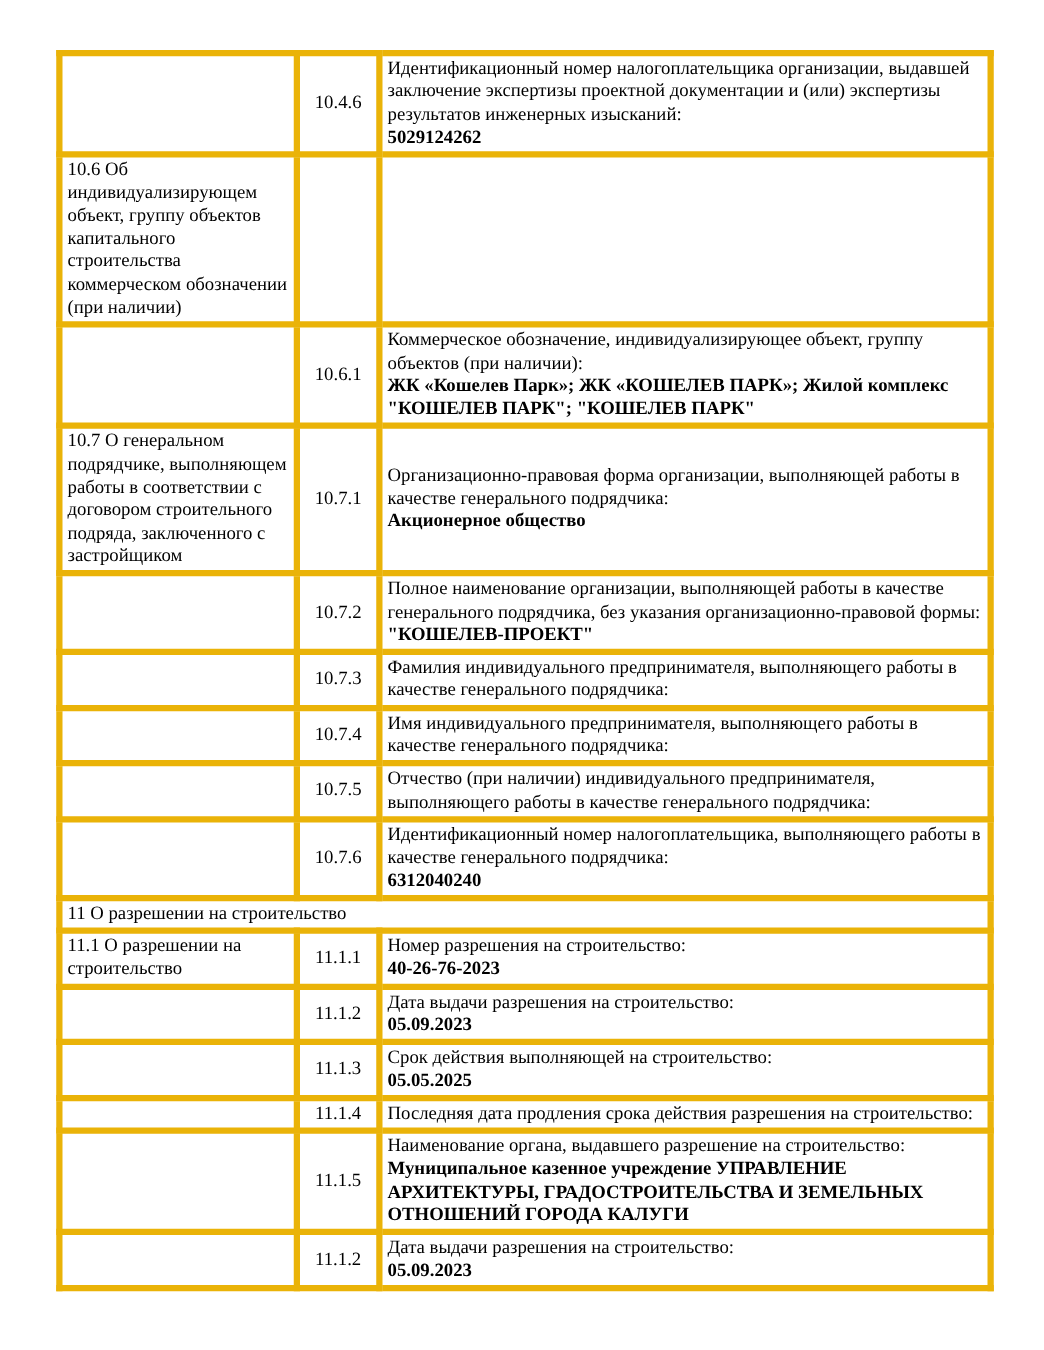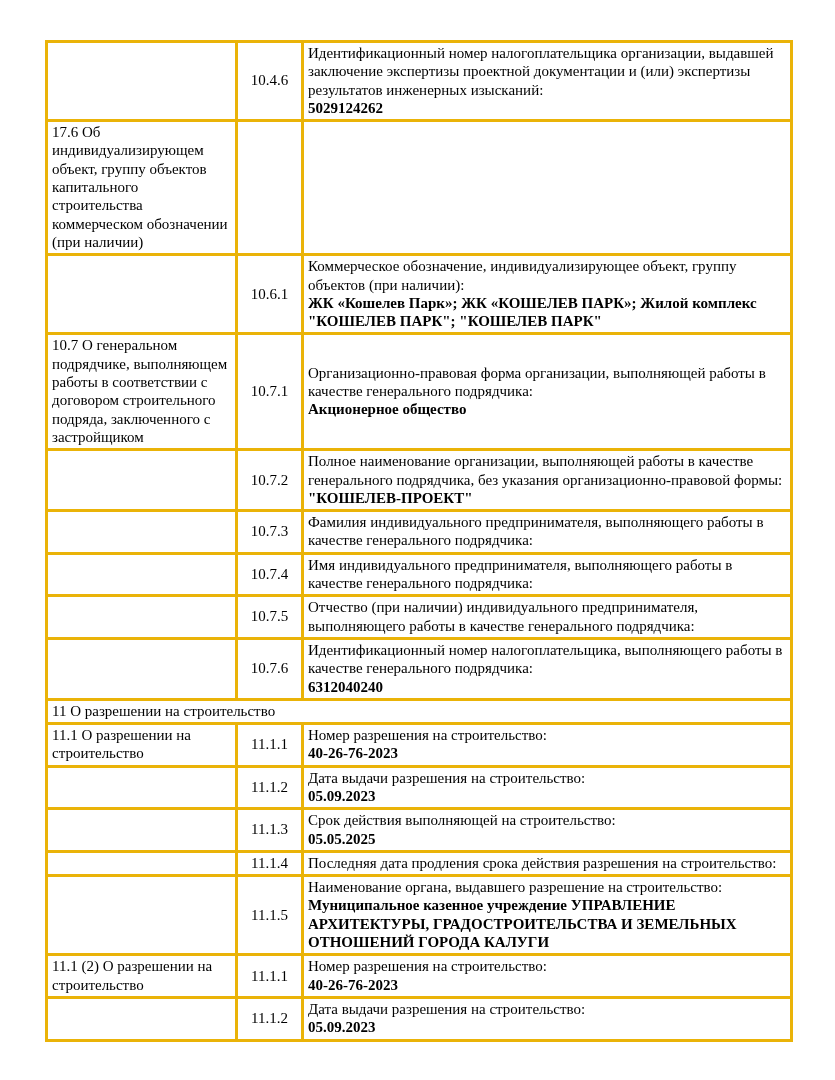--- a/index.html
+++ b/index.html
@@ -16,21 +16,21 @@
     padding: 40px 45px 0 45px;
     background: #ffffff;
     overflow: hidden;
   }
   table.decl {
     border-collapse: collapse;
     width: 745px;
     table-layout: fixed;
   }
   table.decl td {
-    border: 3px solid #eab308;
+    border: 5px solid #eab308;
     padding: 1px 4px 2px 4px;
     font-size: 15px;
     line-height: 1.22;
     vertical-align: middle;
     word-wrap: break-word;
     overflow-wrap: break-word;
   }
   td.col-section {
     vertical-align: top;
   }
@@ -55,21 +55,21 @@
       <col style="width:66px">
       <col style="width:489px">
     </colgroup>
     <tbody>
         <tr>
           <td class="col-section"></td>
           <td class="col-num">10.4.6</td>
           <td class="col-content"><span>Идентификационный номер налогоплательщика организации, выдавшей заключение экспертизы проектной документации и (или) экспертизы результатов инженерных изысканий:</span><div class="content-value">5029124262</div></td>
         </tr>
         <tr>
-          <td class="col-section">17.6 Об индивидуализирующем объект, группу объектов капитального строительства коммерческом обозначении (при наличии)</td>
+          <td class="col-section">10.6 Об индивидуализирующем объект, группу объектов капитального строительства коммерческом обозначении (при наличии)</td>
           <td class="col-num"></td>
           <td class="col-content"><span></span></td>
         </tr>
         <tr>
           <td class="col-section"></td>
           <td class="col-num">10.6.1</td>
           <td class="col-content"><span>Коммерческое обозначение, индивидуализирующее объект, группу объектов (при наличии):</span><div class="content-value">ЖК «Кошелев Парк»; ЖК «КОШЕЛЕВ ПАРК»; Жилой комплекс "КОШЕЛЕВ ПАРК"; "КОШЕЛЕВ ПАРК"</div></td>
         </tr>
         <tr>
           <td class="col-section">10.7 О генеральном подрядчике, выполняющем работы в соответствии с договором строительного подряда, заключенного с застройщиком</td>
@@ -123,24 +123,19 @@
           <td class="col-section"></td>
           <td class="col-num">11.1.4</td>
           <td class="col-content"><span>Последняя дата продления срока действия разрешения на строительство:</span></td>
         </tr>
         <tr>
           <td class="col-section"></td>
           <td class="col-num">11.1.5</td>
           <td class="col-content"><span>Наименование органа, выдавшего разрешение на строительство:</span><div class="content-value">Муниципальное казенное учреждение УПРАВЛЕНИЕ АРХИТЕКТУРЫ, ГРАДОСТРОИТЕЛЬСТВА И ЗЕМЕЛЬНЫХ ОТНОШЕНИЙ ГОРОДА КАЛУГИ</div></td>
         </tr>
         <tr>
-          <td class="col-section">11.1 (2) О разрешении на строительство</td>
-          <td class="col-num">11.1.1</td>
-          <td class="col-content"><span>Номер разрешения на строительство:</span><div class="content-value">40-26-76-2023</div></td>
-        </tr>
-        <tr>
           <td class="col-section"></td>
           <td class="col-num">11.1.2</td>
           <td class="col-content"><span>Дата выдачи разрешения на строительство:</span><div class="content-value">05.09.2023</div></td>
         </tr>
       </tbody>
   </table>
 </div>
 
 </body></html>

